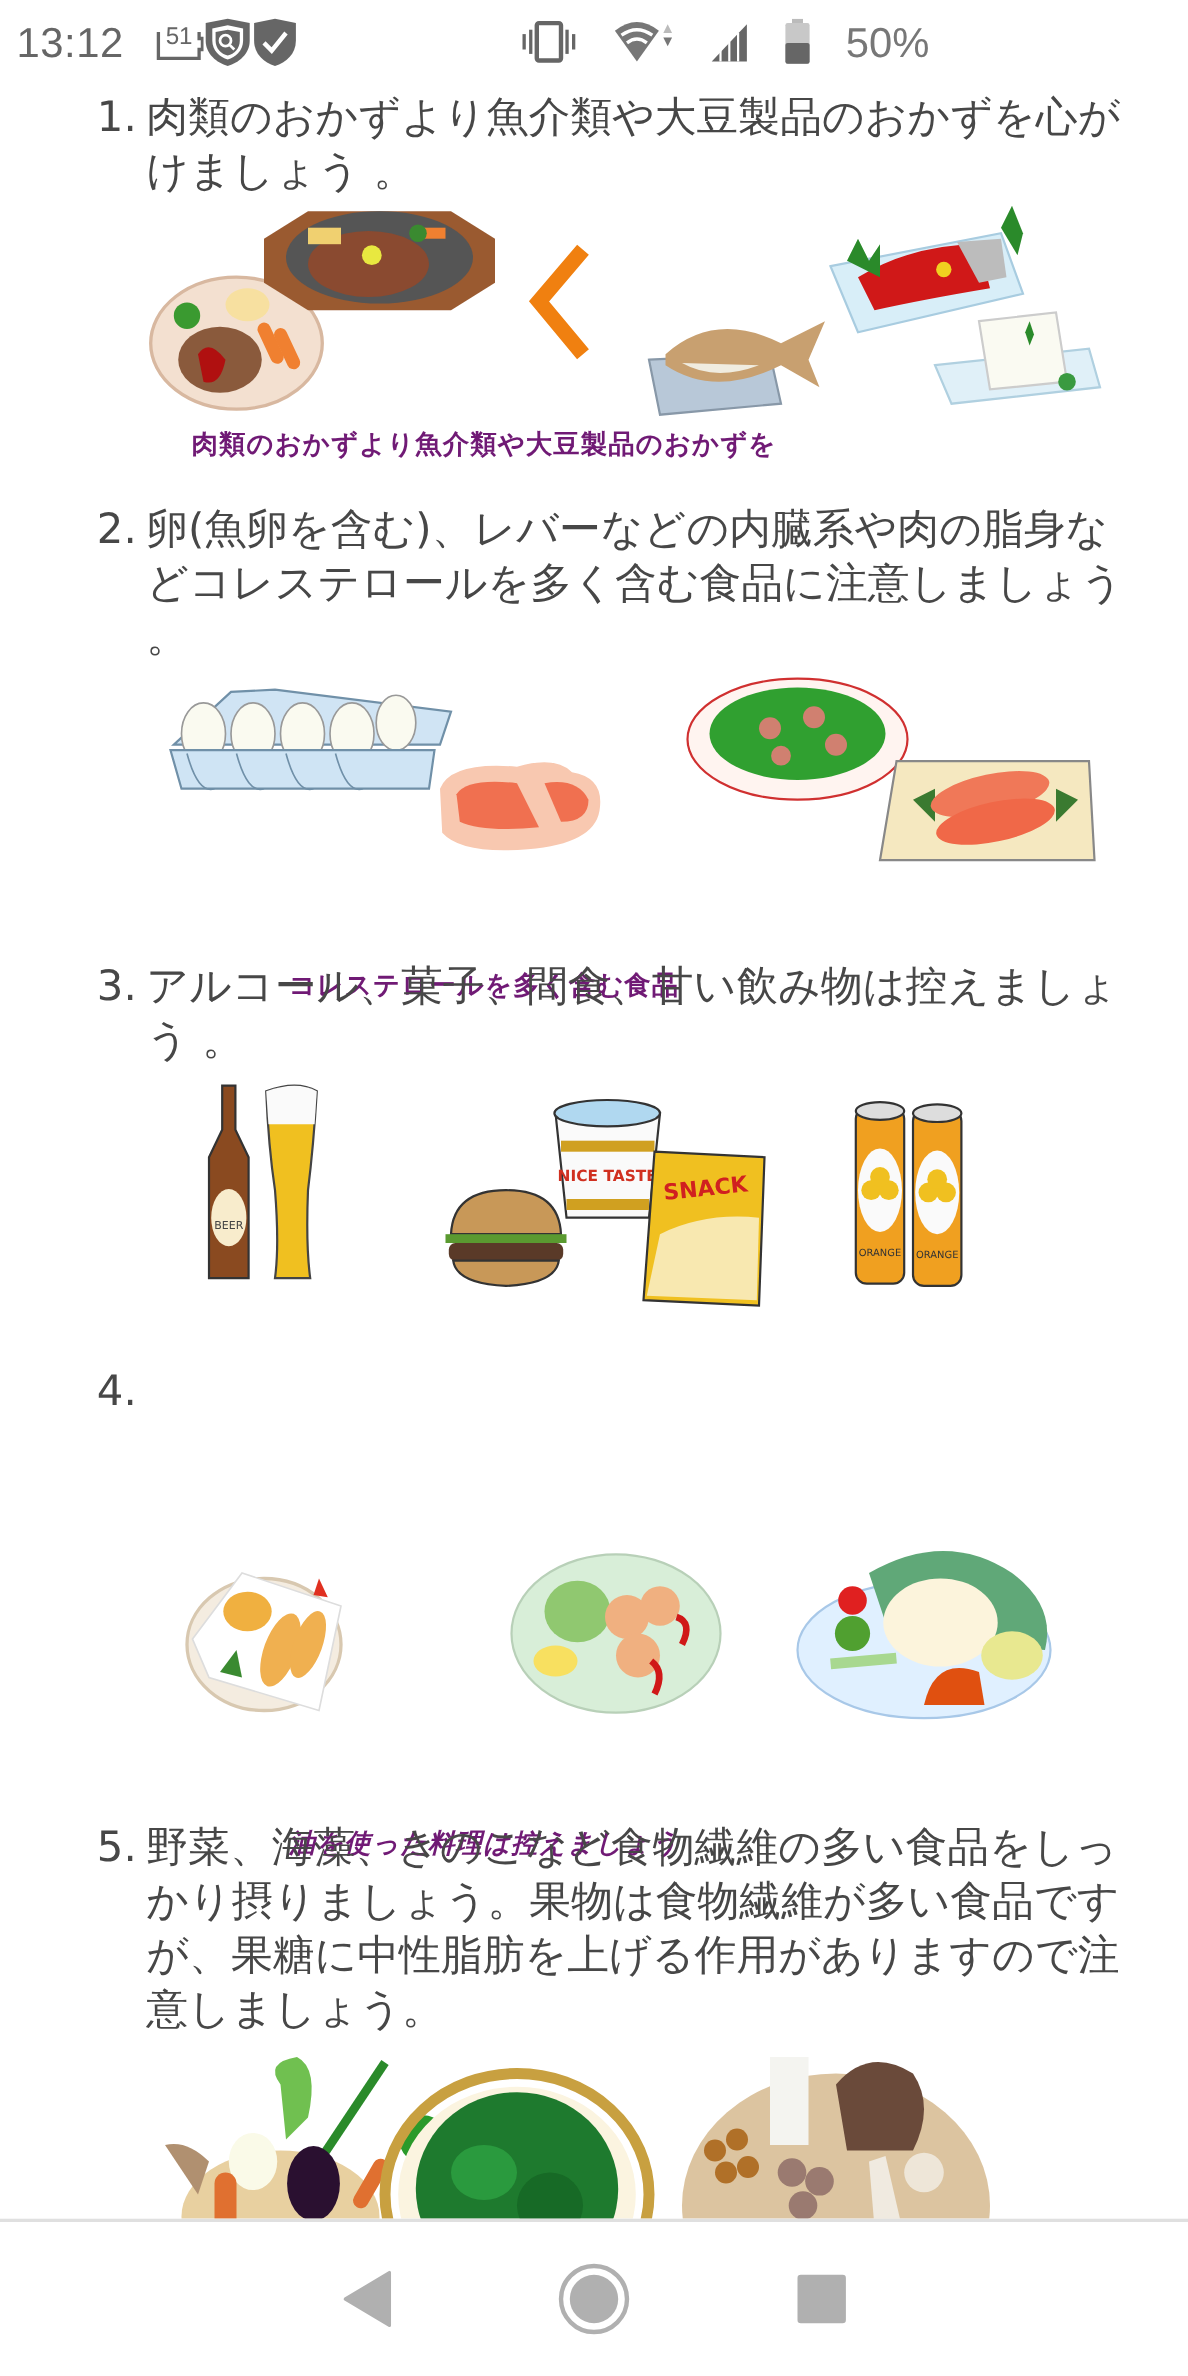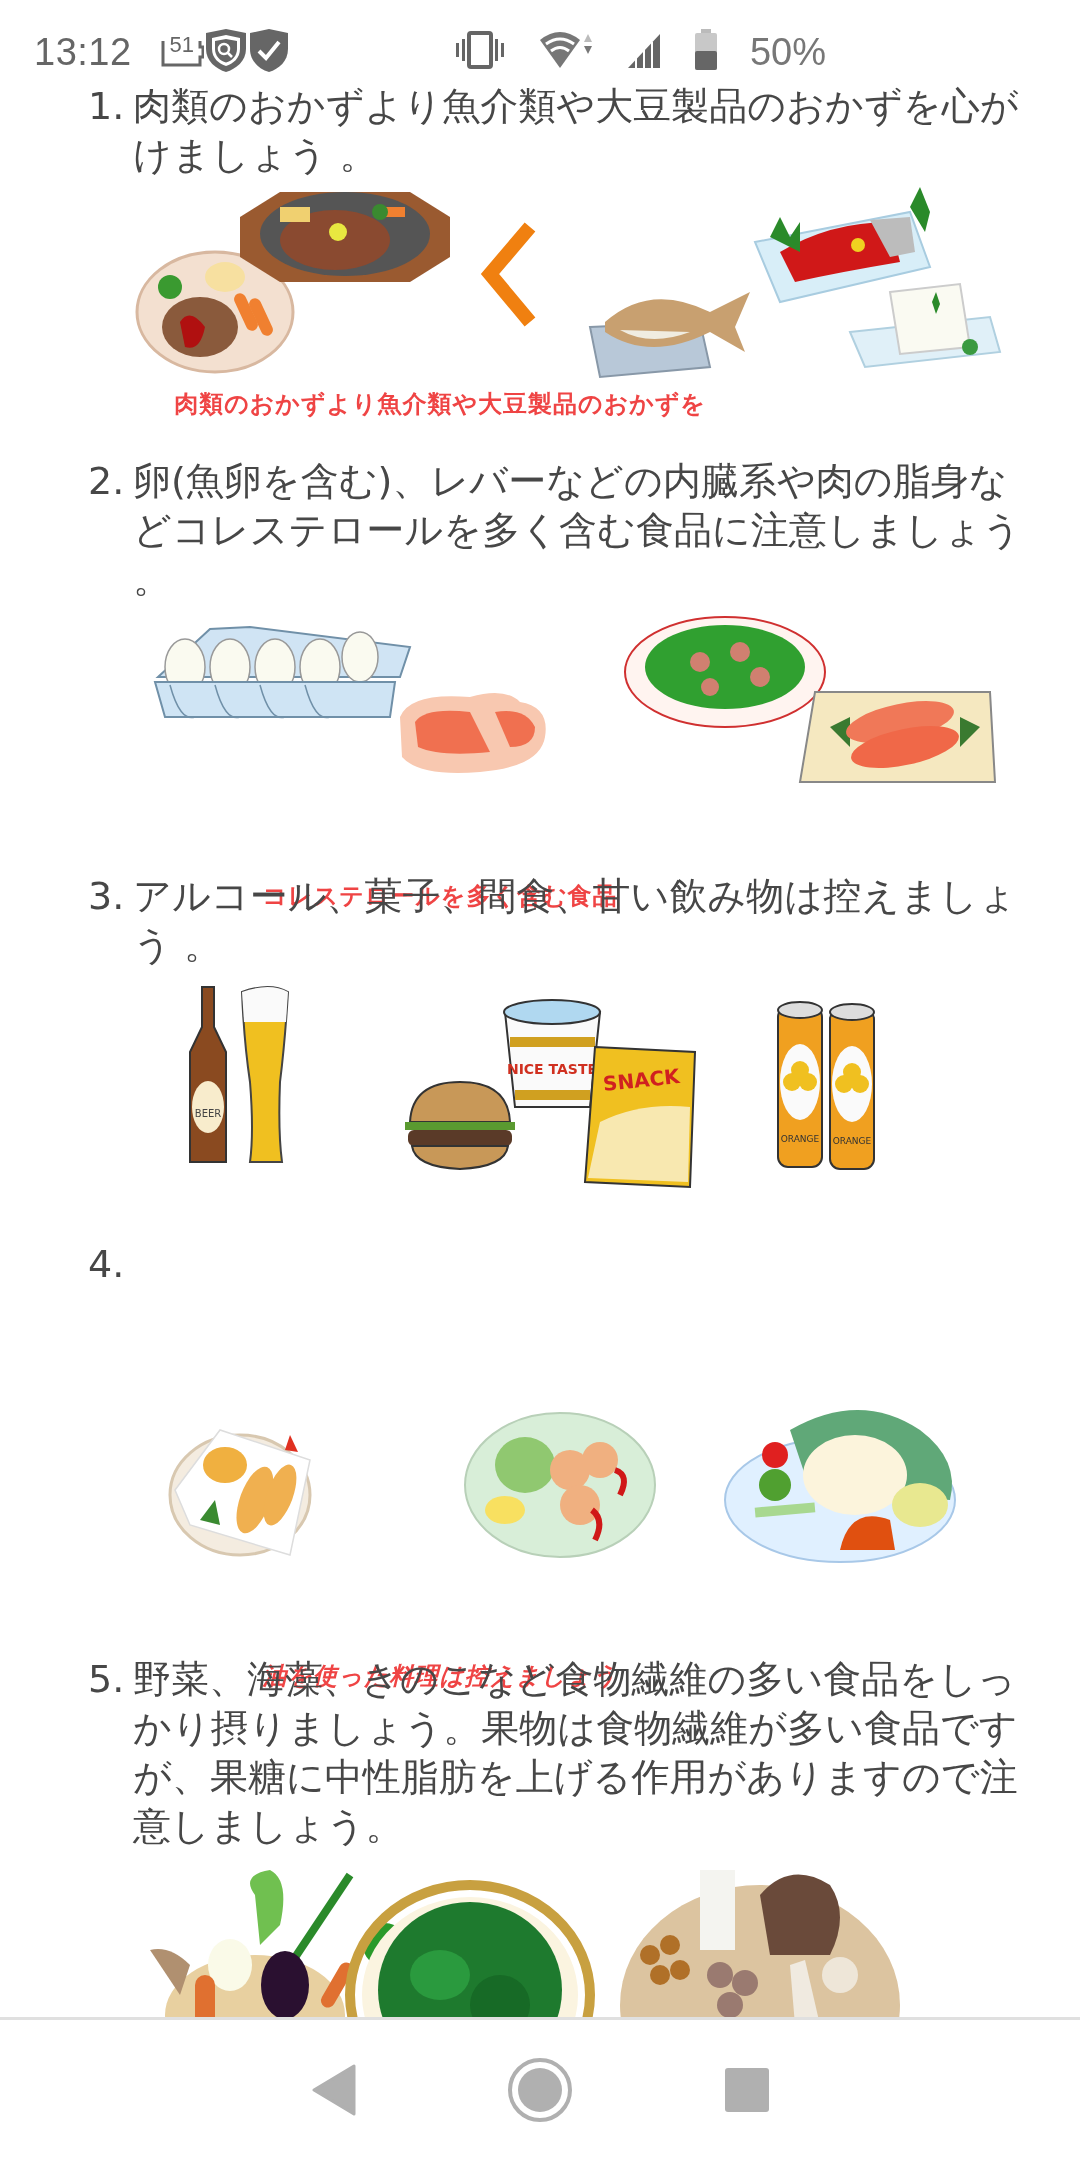--- a/index.html
+++ b/index.html
@@ -1,32 +1,32 @@
 <!DOCTYPE html>
 <html><head>
 <meta charset="utf-8">
 <style>
   * { box-sizing: border-box; margin: 0; padding: 0; }
   html, body { width: 1080px; height: 2160px; background: #ffffff; overflow: hidden; }
   body { font-family: "DejaVu Sans", "Liberation Sans", sans-serif; color: #444; position: relative; }
 
   
-  .status-bar { position: absolute; top: 16px; left: 0; width: 860px; height: 72px; display: flex; align-items: center; padding: 0 34px; color: #666; }
+  .status-bar { position: absolute; top: 4px; left: 0; width: 860px; height: 72px; display: flex; align-items: center; padding: 0 15px; color: #666; }
   .status-time { font-size: 38px; font-family: "Liberation Sans", sans-serif; color: #666; letter-spacing: 0.5px; }
   .status-left-icons { display: flex; align-items: center; margin-left: 28px; }
   .status-right { margin-left: auto; display: flex; align-items: center; gap: 32px; }
   .status-battery-text { font-size: 38px; font-family: "Liberation Sans", sans-serif; color: #777; }
 
   
   .content { position: absolute; top: 72px; left: 0; width: 1080px; height: 1945px; overflow: hidden; }
   .item { position: absolute; left: 0; width: 1080px; }
   .item-text { position: absolute; left: 88px; width: 940px; font-size: 38px; line-height: 49px; color: #474747; font-family: "DejaVu Sans", sans-serif; }
   .item-num { position: absolute; left: 0; top: 0; }
   .item-body { display: block; padding-left: 45px; }
-  .caption { position: absolute; left: 0; width: 880px; text-align: center; font-size: 24px; font-weight: bold; color: #ef4444; letter-spacing: 1px; }
+  .caption { position: absolute; left: 0; width: 880px; text-align: center; font-size: 24px; font-weight: bold; color: #701a75; letter-spacing: 1px; }
   .illus { position: absolute; }
 
   
   .nav-bar { position: absolute; left: 0; top: 2017px; width: 1080px; height: 143px; background: #ffffff; border-top: 3px solid #e0e0e0; display: flex; align-items: center; justify-content: space-around; padding: 0 230px; }
   .nav-btn { width: 70px; height: 80px; display: flex; align-items: center; justify-content: center; }
 </style>
 </head>
 <body>
 
 <div class="status-bar">

